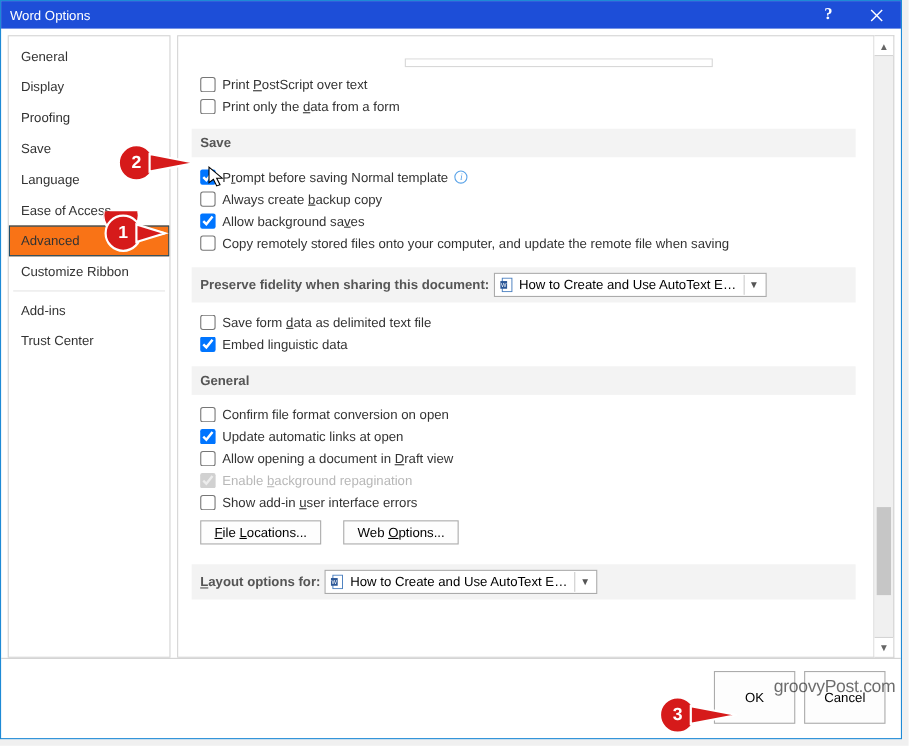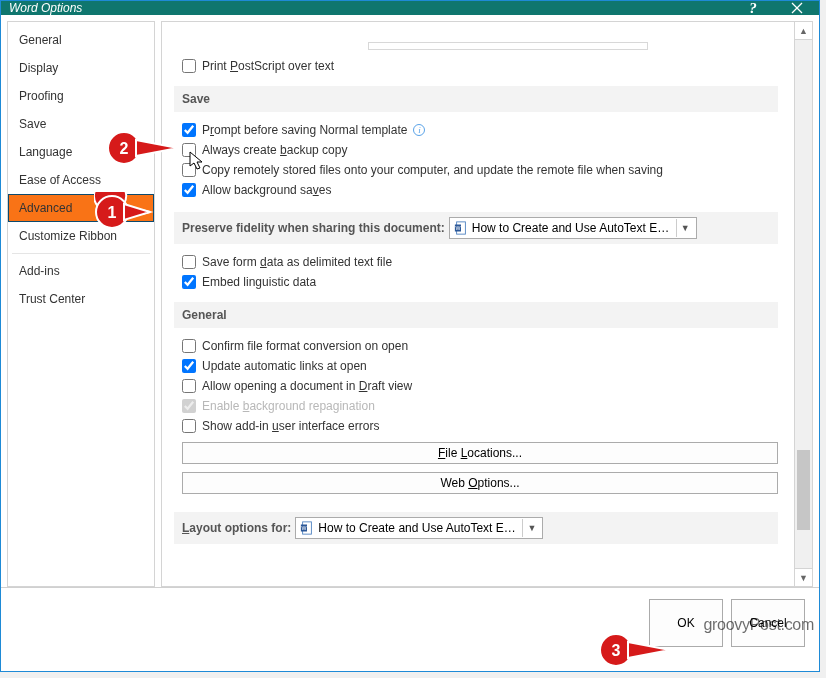--- a/index.html
+++ b/index.html
@@ -15,28 +15,27 @@
   }
   .window {
     position: absolute;
     top: 0; left: 0;
     width: 820px;
     height: 672px;
     background: #fff;
     border: 1px solid #1e8ad6;
   }
   .titlebar {
-    background: #0f766e;
-    height: 14px;
+    background: #1d4ed8;
+    height: 25px;
     display: flex;
     align-items: center;
     color: #fff;
     font-size: 12px;
     padding-left: 8px;
-    font-style: italic;
   }
   .titlebar .spacer { flex: 1; }
   .titlebar .tbtn {
     width: 44px;
     height: 26px;
     display: flex;
     align-items: center;
     justify-content: center;
     font-size: 15px;
     color: #fff;
@@ -208,23 +207,22 @@
   .btn {
     border: 1px solid #ababab;
     background: #fdfdfd;
     padding: 3px 12px;
     font-family: inherit;
     font-size: 12px;
     cursor: default;
   }
   .btn-row {
     display: flex;
-    gap: 8px;
+    gap: 20px;
     padding: 6px 0 6px 8px;
-    flex-direction: column;
   }
   .footer {
     height: 38px;
     display: flex;
     align-items: center;
     justify-content: flex-end;
     gap: 8px;
     padding-right: 14px;
   }
   .footer .btn { width: 74px; text-align: center; padding: 16px 0; margin-top: 32px;}
@@ -306,39 +304,43 @@
     <div class="content-wrap">
       <div class="content">
         <div class="scroll">
 
           <div style="border:1px solid #d8d8d8; height:8px; margin:0 0 6px 194px; width:280px;"></div>
 
           <div class="row">
             <input type="checkbox" style="">
             <span><span>Print </span><span class="u">P</span><span>ostScript over text</span></span>
           </div>
+          <div class="row">
+            <input type="checkbox" style="">
+            <span><span>Print only the </span><span class="u">d</span><span>ata from a form</span></span>
+          </div>
 
           <div class="section-head">Save</div>
 
           <div class="row">
             <input type="checkbox" checked="" style="">
             <span><span>P</span><span class="u">r</span><span>ompt before saving Normal template</span></span>
             <span class="info-icon">i</span>
           </div>
           <div class="row">
             <input type="checkbox" style="">
             <span><span>Always create </span><span class="u">b</span><span>ackup copy</span></span>
           </div>
           <div class="row">
-            <input type="checkbox" style="">
-            <span>Copy remotely stored files onto your computer, and update the remote file when saving</span>
-          </div>
-          <div class="row">
             <input type="checkbox" checked="" style="">
             <span><span>Allow background sa</span><span class="u">v</span><span>es</span></span>
+          </div>
+          <div class="row">
+            <input type="checkbox" style="">
+            <span>Copy remotely stored files onto your computer, and update the remote file when saving</span>
           </div>
 
           <div class="fidelity-row">
             <span class="lbl">Preserve fidelity when sharing this document:</span>
             <div class="dropdown" style="width:248px;">
               <span class="dd-icon">
                 <svg class="word-icon" viewBox="0 0 16 16">
                     <rect x="3" y="1" width="10" height="14" fill="#fff" stroke="#4a7fbf"></rect>
                     <rect x="1" y="4" width="7" height="8" fill="#2b5797"></rect>
                     <text x="4.5" y="10" font-size="6" fill="#fff" text-anchor="middle" font-family="sans-serif">W</text>

